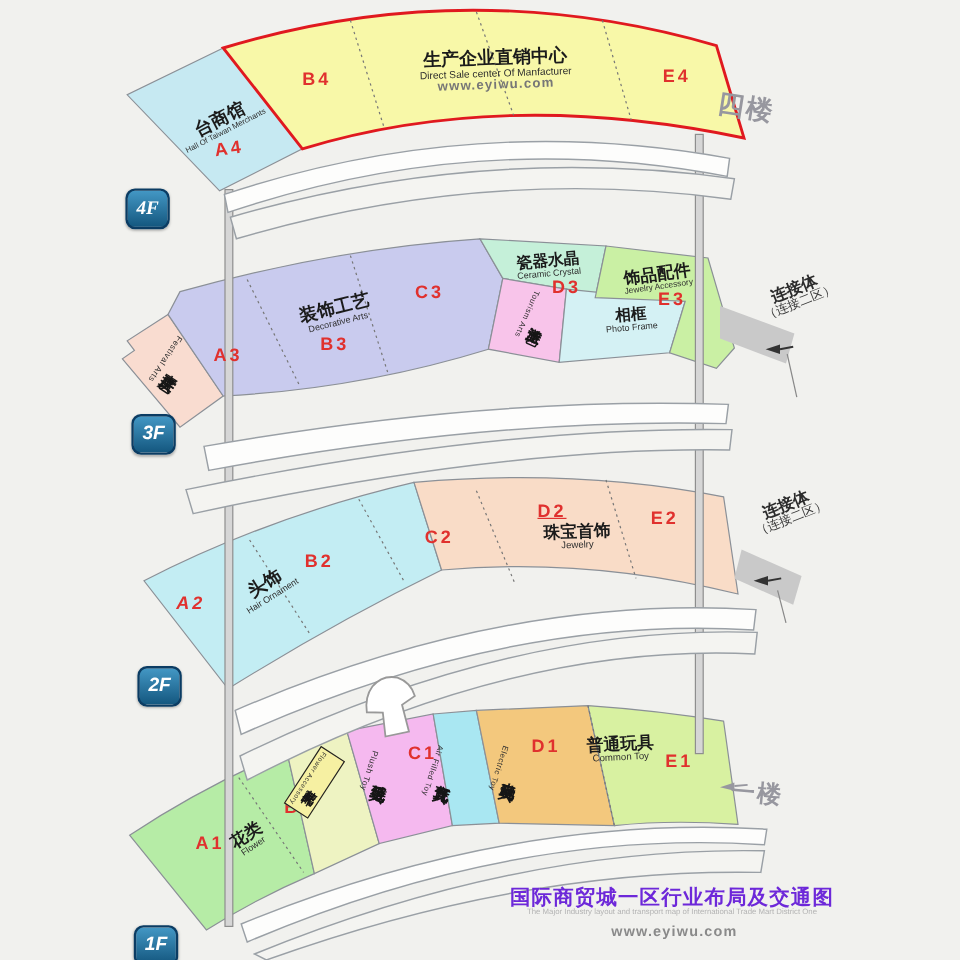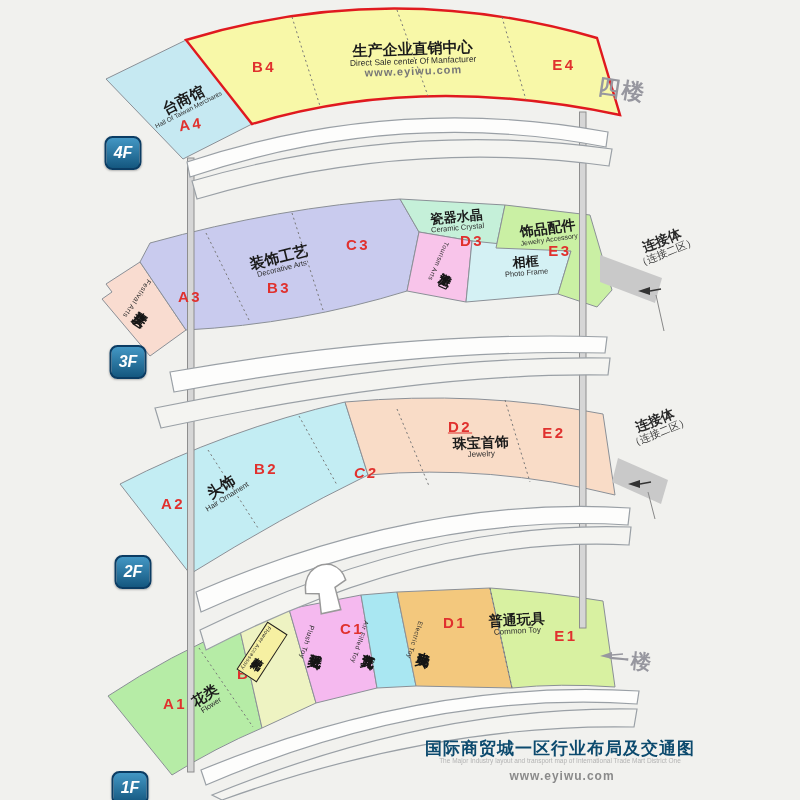--- a/index.html
+++ b/index.html
@@ -19,21 +19,21 @@
   .ven{writing-mode:vertical-rl;color:#2e2e2e;letter-spacing:.5px;}
   .badge{position:absolute;transform:translate(-50%,-50%);width:33px;height:30px;
          background:linear-gradient(#4397c4,#14577f);border:2px solid #0b3c63;border-radius:8px;
          color:#fff;font-weight:bold;font-style:italic;font-size:16px;
          display:flex;align-items:center;justify-content:center;box-shadow:0 1px 2px rgba(0,0,0,.25);}
   .floorname{position:absolute;transform:translate(-50%,-50%) rotate(var(--r,0deg));
              color:#97979f;font-weight:bold;font-size:22px;letter-spacing:2px;}
   .accbox{position:absolute;transform:translate(-50%,-50%) rotate(33deg);
           background:#f6f0a2;border:1.5px solid #222;padding:2px 1px;
           display:flex;flex-direction:row;align-items:center;}
-  .titleblock .zh{font-weight:bold;color:#0c4a6e;font-size:17px;letter-spacing:1px;}
+  .titleblock .zh{font-weight:bold;color:#6d28d9;font-size:17px;letter-spacing:1px;}
   .titleblock .en{color:#b3b3b3;font-size:6.5px;}
 </style>
 </head>
 <body>
 
 <div id="stage">
 
 <svg id="mapsvg" width="800" height="800" viewBox="0 0 800 800">
 
   <path d="M186,40 L106,79 L183,159 L252,124 Z" fill="#c6e9f2" stroke="#8b9097" stroke-width="1"></path>
@@ -102,21 +102,21 @@
   </g>
 
   <path d="M316,612 L318,592 L305,589 Q306,576 314,569 Q324,561 336,566 Q346,572 347,584 L335,589 L336,612 Z" fill="#ffffff" stroke="#999" stroke-width="1.5" transform="rotate(-12 327 588)"></path>
 
   <g>
     <polygon points="600,656 612,652 612,659" fill="#97979f"></polygon>
     <path d="M612,655 L623,654" stroke="#97979f" stroke-width="1.5" fill="none"></path>
   </g>
 </svg>
 
-<div class="badge" style="left:123px;top:153px;">4F</div>
+<div class="badge" style="left:123px;top:174px;font-family:Liberation Serif, serif;">4F</div>
 <div class="badge" style="left:128px;top:362px;">3F</div>
 <div class="badge" style="left:133px;top:572px;">2F</div>
 <div class="badge" style="left:130px;top:788px;">1F</div>
 
 <div class="floorname" style="left:622px;top:90px;--r:9deg;">四楼</div>
 <div class="floorname" style="left:631px;top:661px;--r:5deg;font-size:20px;">一楼</div>
 
 <div class="lbl" style="left:185px;top:103px;--r:-27deg;">
   <span class="zh" style="font-size:15px;">台商馆</span>
   <span class="en" style="font-size:6.5px;">Hall Of Taiwan Merchants</span>
@@ -157,27 +157,27 @@
 <div class="lbl" style="left:548px;top:232px;--r:-8deg;">
   <span class="zh" style="font-size:14px;">饰品配件</span>
   <span class="en" style="font-size:7px;">Jewelry Accessory</span>
 </div>
 <div class="code" style="left:560px;top:250px;">E3</div>
 <div class="lbl" style="left:664px;top:246px;--r:-22deg;">
   <span class="zh" style="font-size:13.5px;color:#2b2b2b;">连接体</span>
   <span class="en" style="font-size:10.5px;color:#3a3a3a;">（连接二区）</span>
 </div>
 
-<div class="code" style="left:173px;top:503px;">A2</div>
+<div class="code" style="left:159px;top:503px;font-style:italic;">A2</div>
 <div class="lbl" style="left:223px;top:490px;--r:-32deg;">
   <span class="zh" style="font-size:15px;">头饰</span>
   <span class="en" style="font-size:7.5px;">Hair Ornament</span>
 </div>
 <div class="code" style="left:266px;top:468px;">B2</div>
-<div class="code" style="left:366px;top:472px;font-style:italic;">C2</div>
+<div class="code" style="left:366px;top:448px;">C2</div>
 <div class="code" style="left:460px;top:426px;text-decoration:underline;">D2</div>
 <div class="lbl" style="left:481px;top:447px;--r:-2deg;">
   <span class="zh" style="font-size:14px;">珠宝首饰</span>
   <span class="en" style="font-size:8px;">Jewelry</span>
 </div>
 <div class="code" style="left:554px;top:432px;">E2</div>
 <div class="lbl" style="left:657px;top:426px;--r:-22deg;">
   <span class="zh" style="font-size:13.5px;color:#2b2b2b;">连接体</span>
   <span class="en" style="font-size:10.5px;color:#3a3a3a;">（连接二区）</span>
 </div>

